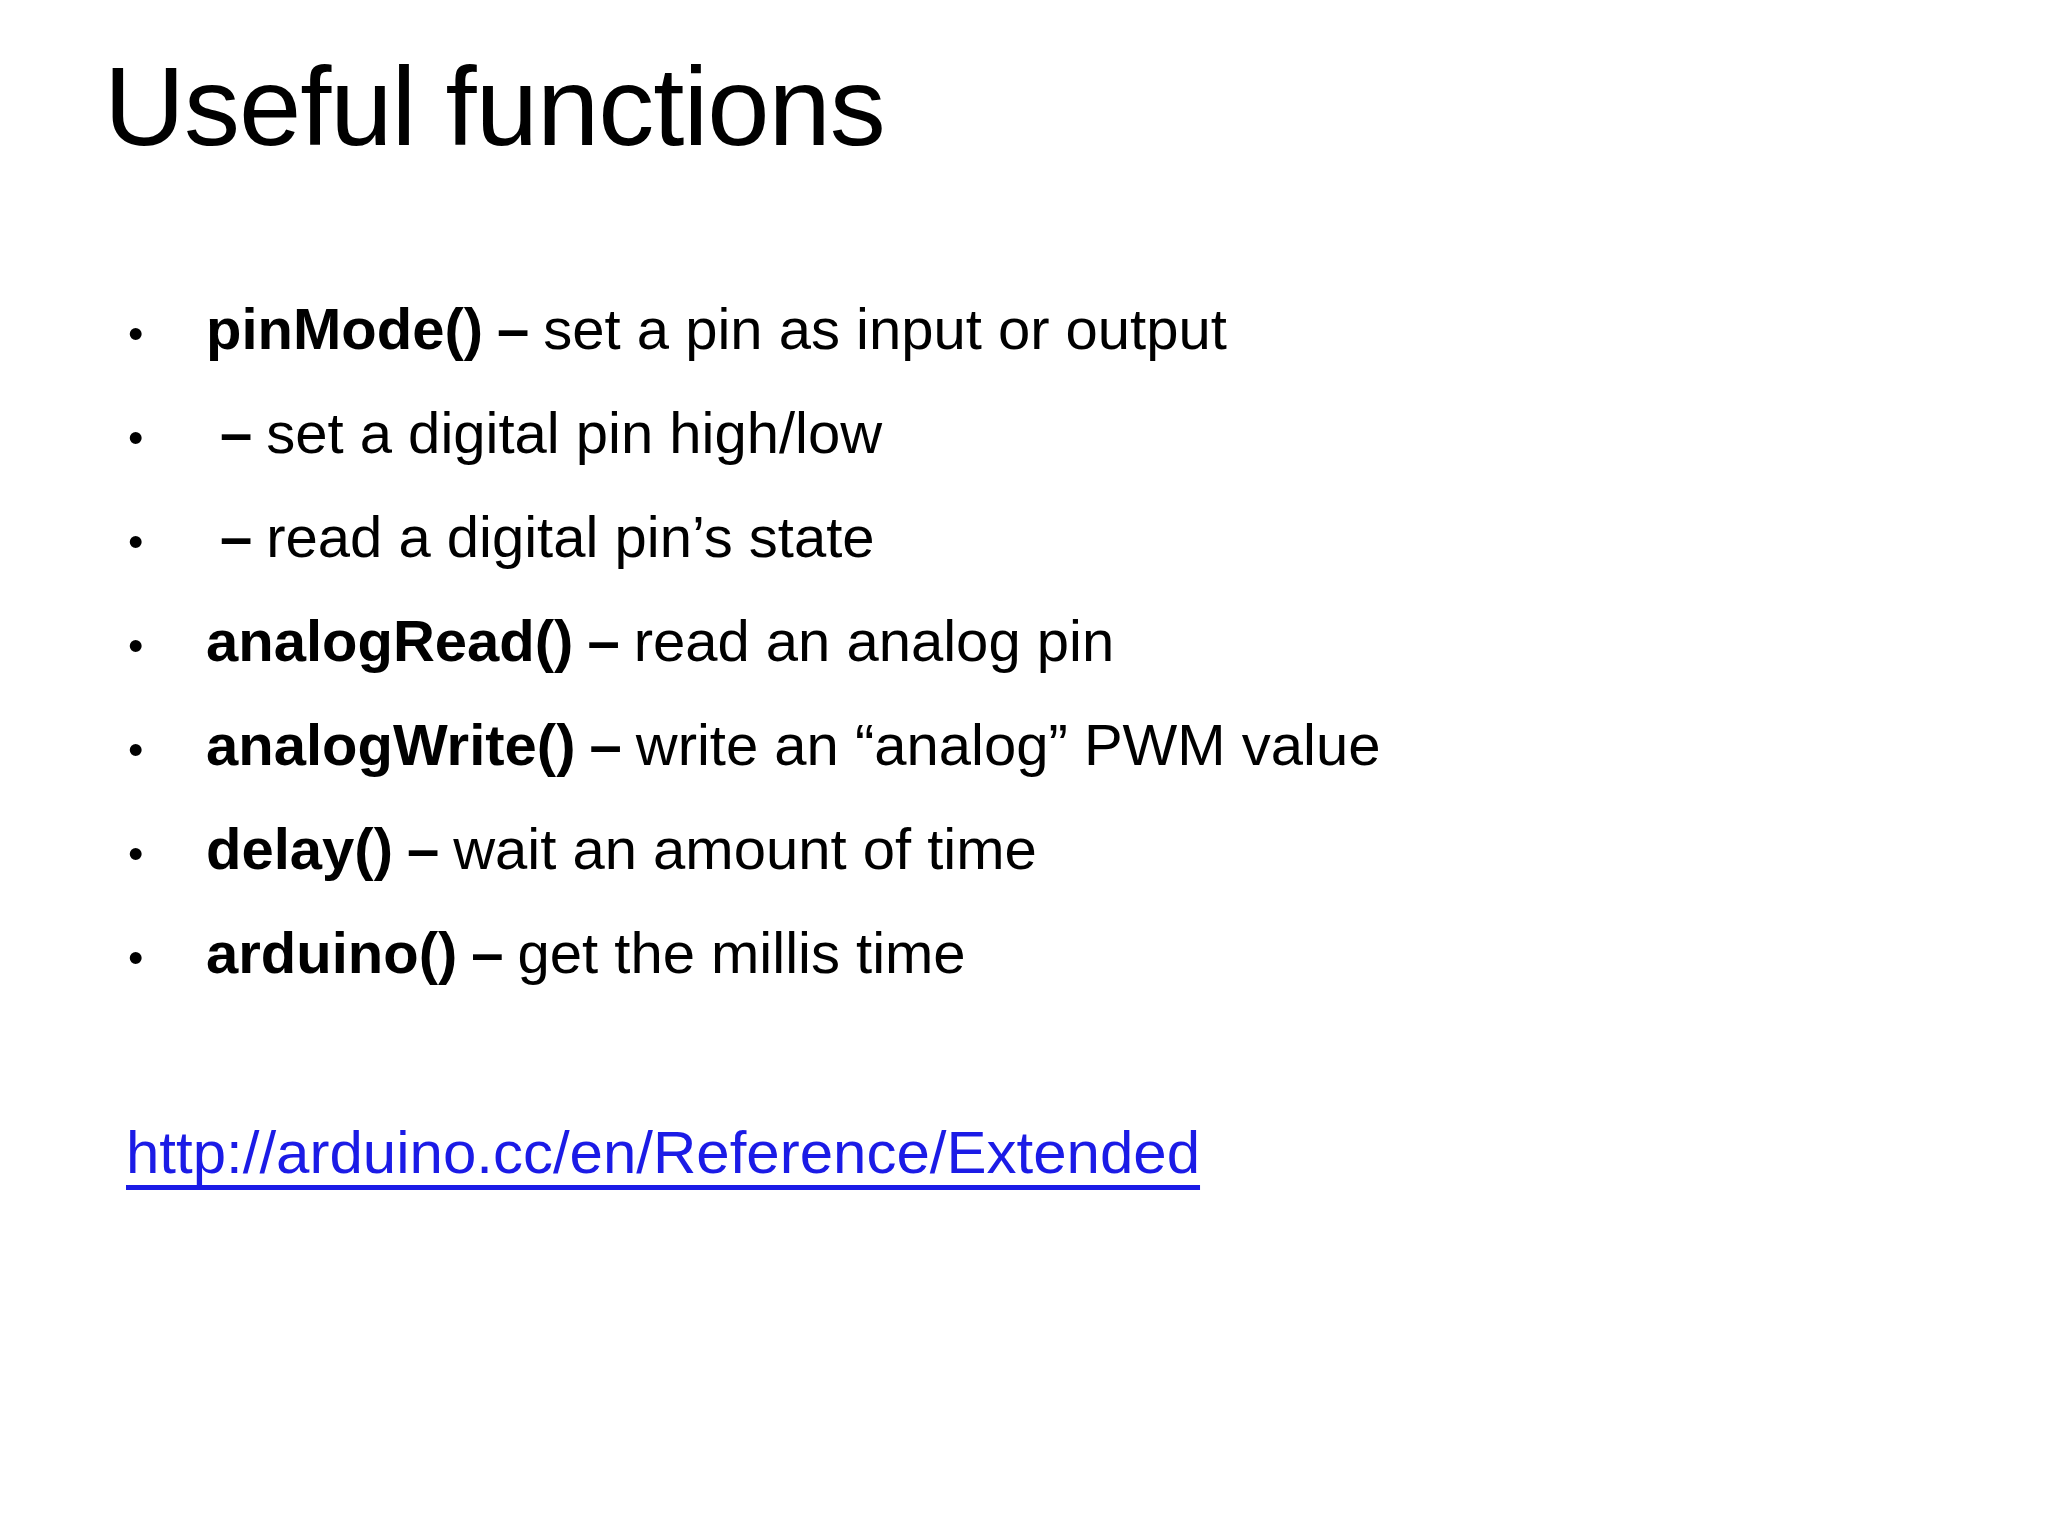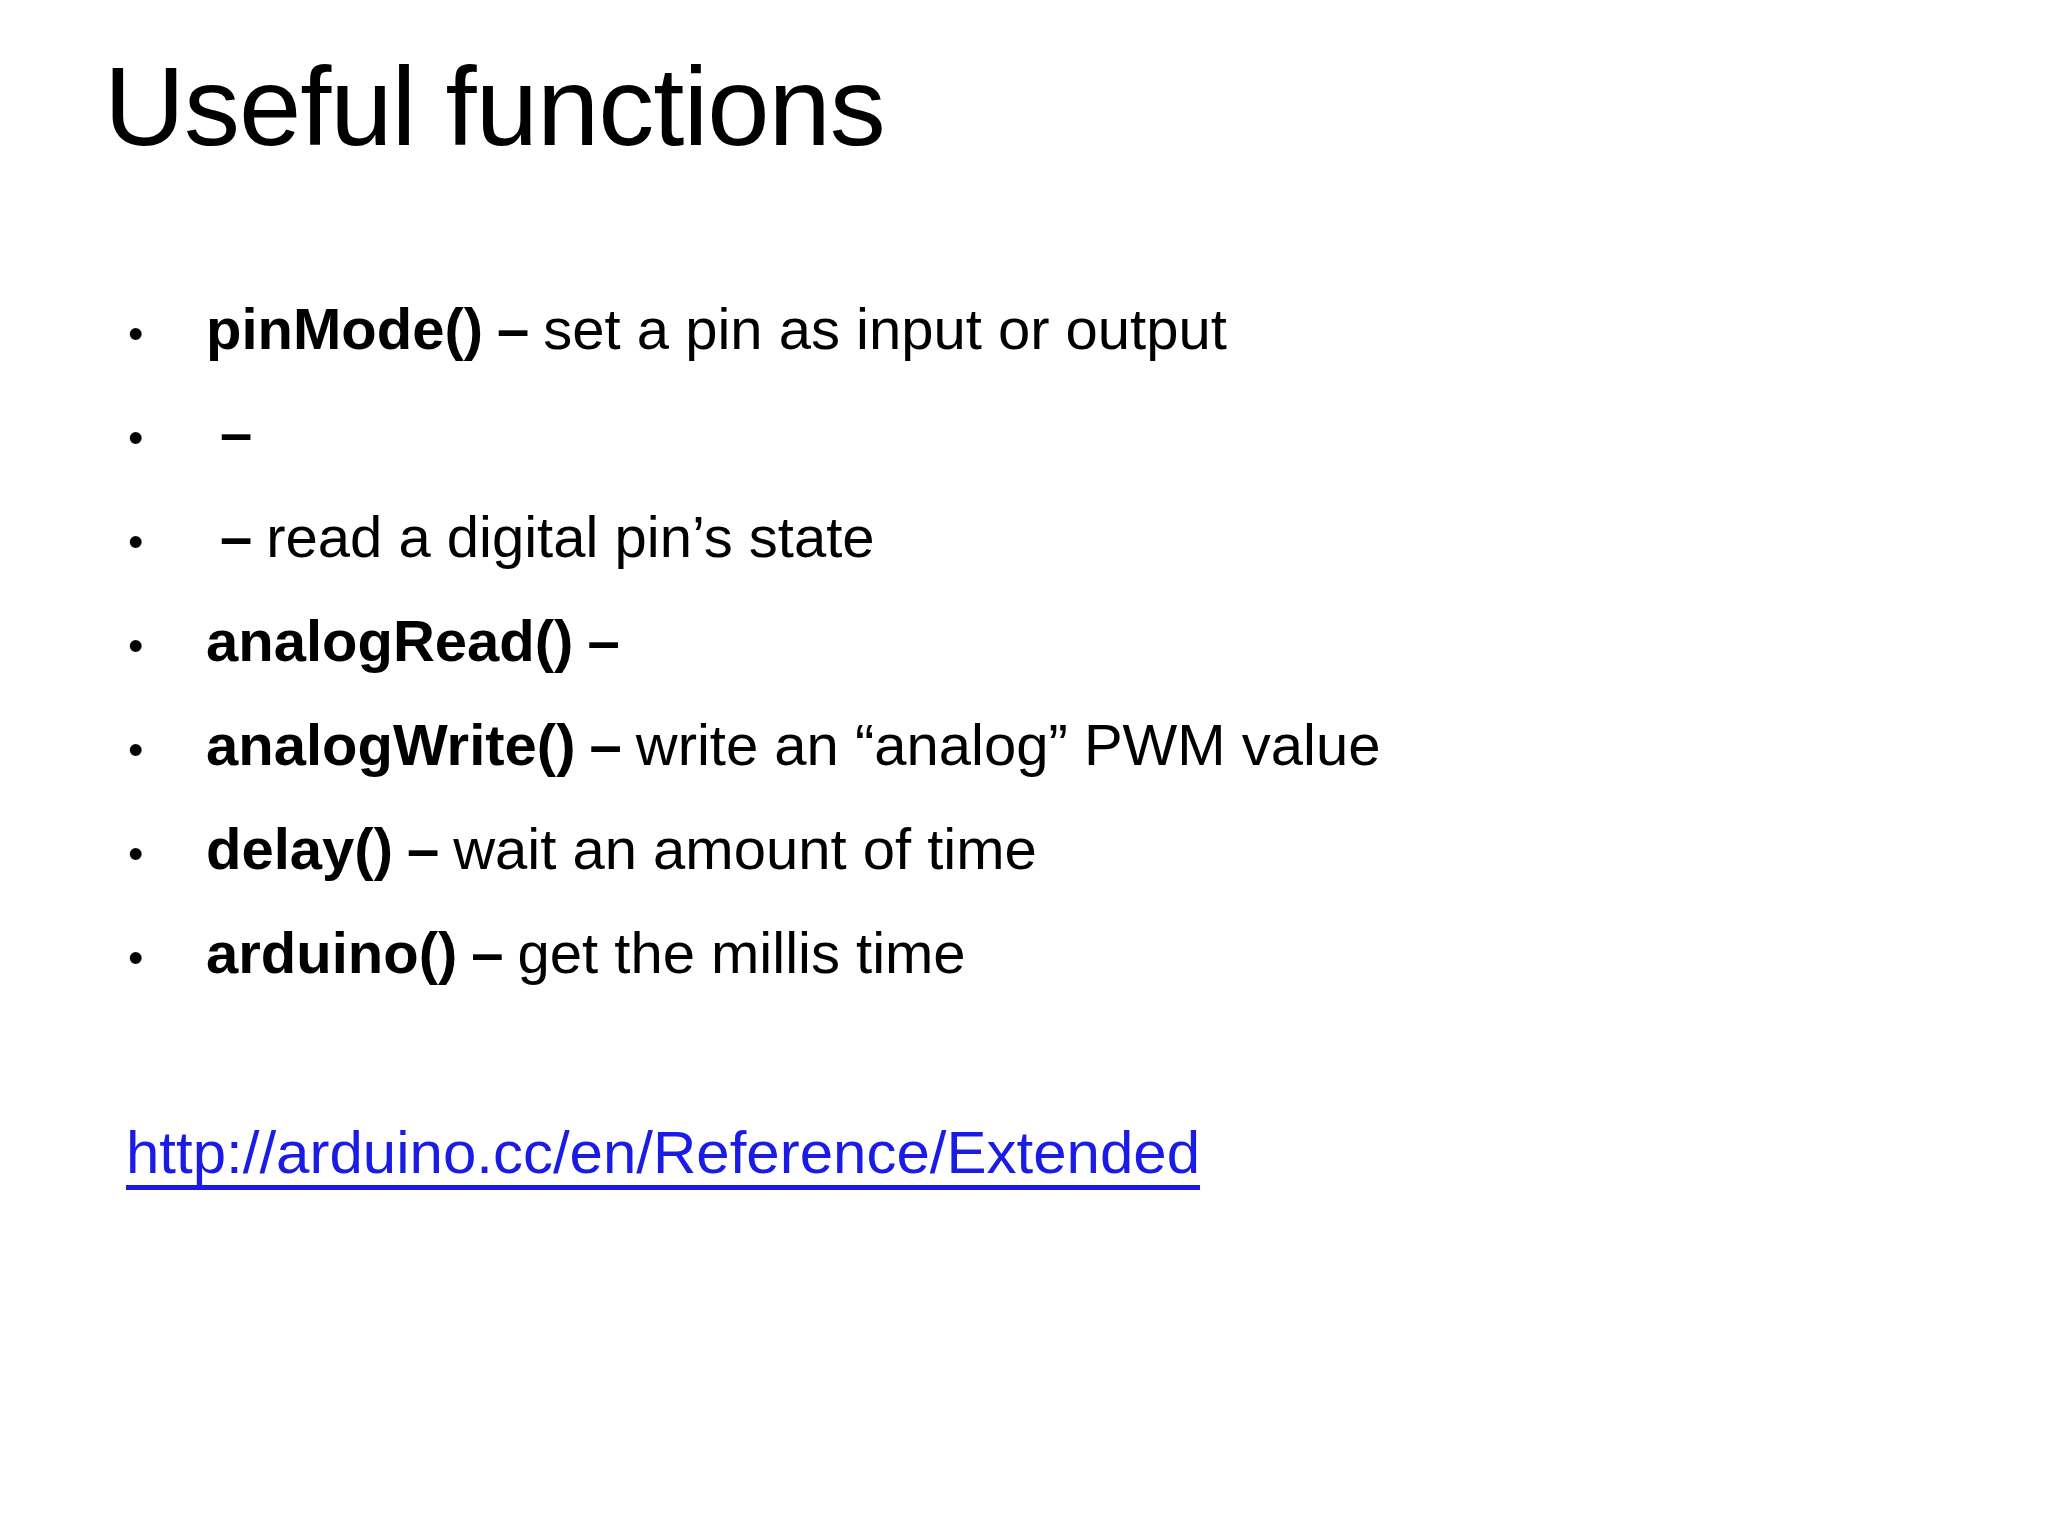--- a/index.html
+++ b/index.html
@@ -77,32 +77,34 @@
     <li class="bullet-item">
       <span class="bullet-marker">•</span>
       <span class="bullet-term">pinMode()</span>
       <span class="bullet-dash">–</span>
       <span class="bullet-desc">set a pin as input or output</span>
     </li>
 
     <li class="bullet-item">
       <span class="bullet-marker">•</span>
       <span class="bullet-dash">–</span>
+      <span class="bullet-desc">set a digital pin high/low</span>
     </li>
 
     <li class="bullet-item">
       <span class="bullet-marker">•</span>
       <span class="bullet-dash">–</span>
       <span class="bullet-desc">read a digital pin’s state</span>
     </li>
 
     <li class="bullet-item">
       <span class="bullet-marker">•</span>
       <span class="bullet-term">analogRead()</span>
       <span class="bullet-dash">–</span>
+      <span class="bullet-desc">read an analog pin</span>
     </li>
 
     <li class="bullet-item">
       <span class="bullet-marker">•</span>
       <span class="bullet-term">analogWrite()</span>
       <span class="bullet-dash">–</span>
       <span class="bullet-desc">write an “analog” PWM value</span>
     </li>
 
     <li class="bullet-item">

